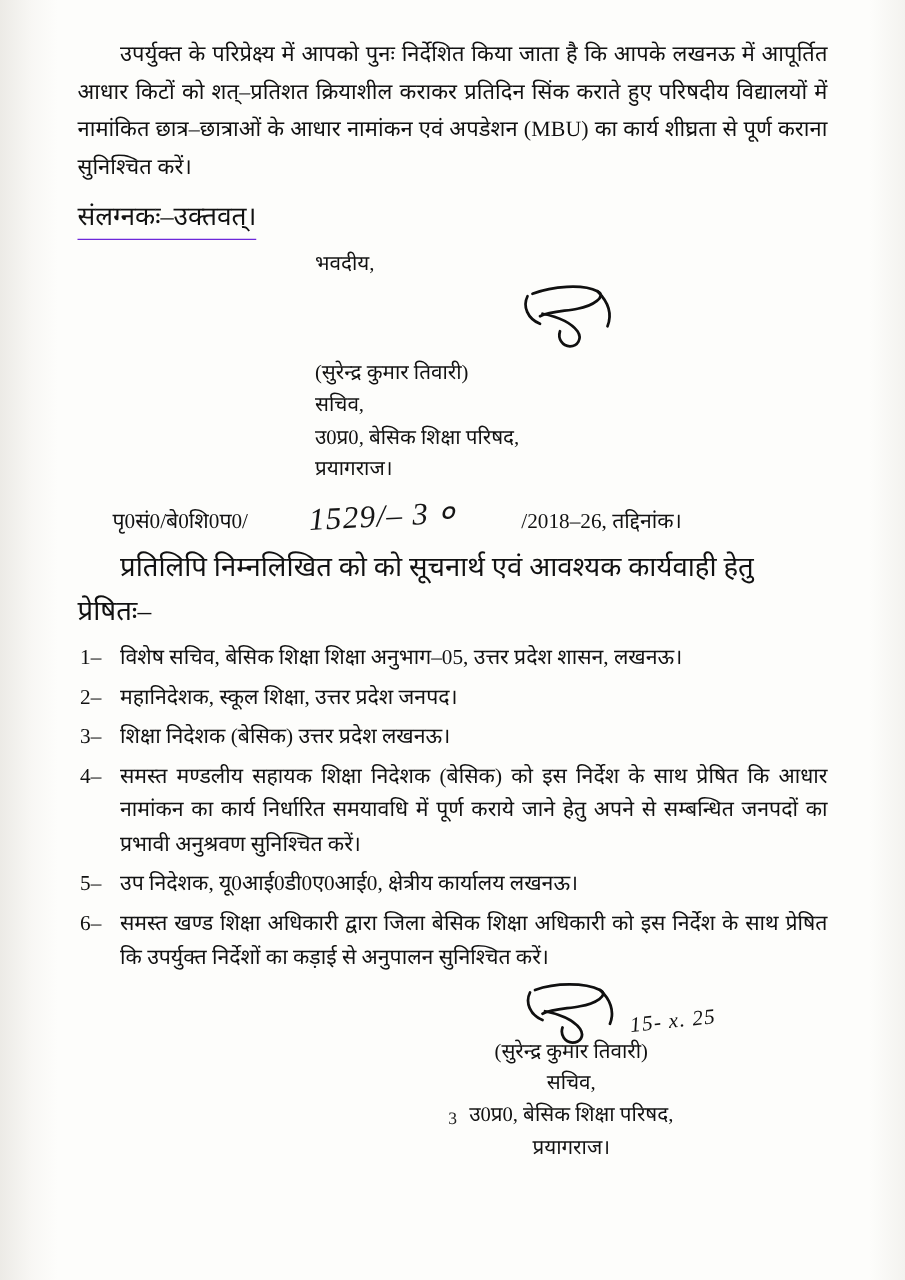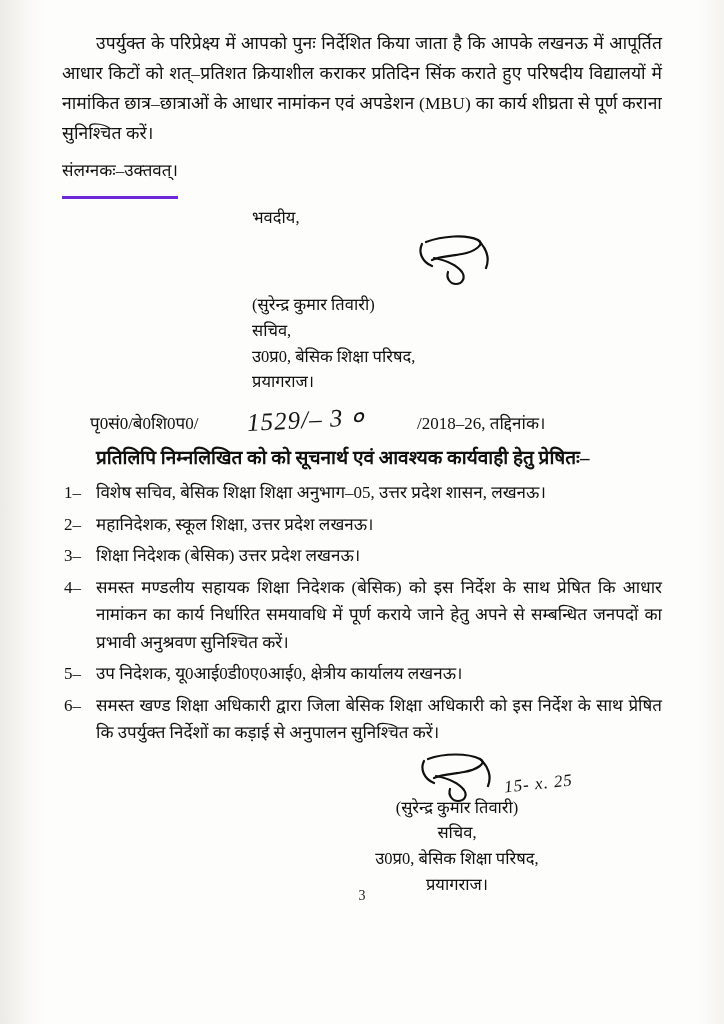--- a/index.html
+++ b/index.html
@@ -53,24 +53,24 @@
     text-align: justify;
     text-justify: inter-word;
     letter-spacing: .1px;
     margin: 0 0 2px 0;
   }
   .para .indent { display: inline-block; width: 34px; }
   .bold { font-weight: 400; }
 
   .attach {
     margin-top: 8px;
-    font-size: 17px;
+    font-size: 21px;
     display: inline-block;
-    border-bottom: 3px solid #6d28d9;
-    padding-bottom: 12px;
+    border-bottom: 1px solid #6d28d9;
+    padding-bottom: 1px;
     line-height: 1.5;
   }
 
   
   .sigblock {
     margin-top: 6px;
     padding-left: 190px;
     font-size: 16.5px;
     line-height: 1.55;
   }
@@ -103,23 +103,22 @@
   }
   .refline .right {
     position: absolute;
     left: 355px;
     top: 6px;
     white-space: nowrap;
   }
 
   .copy-to {
     margin-top: 4px;
-    font-size: 19px;
+    font-size: 22px;
     line-height: 1.6;
-    font-weight: bold;
   }
   .copy-to .indent { display: inline-block; width: 34px; }
 
   ol.items {
     list-style: none;
     margin: 6px 0 0 0;
     padding: 0;
     font-size: 17px;
   }
   ol.items > li {
@@ -215,21 +214,21 @@
       <span class="indent"></span><span>प्रतिलिपि निम्नलिखित को को सूचनार्थ एवं आवश्यक कार्यवाही हेतु प्रेषितः–</span>
     </div>
 
     <ol class="items">
       <li>
         <span class="num">1–</span>
         <span>विशेष सचिव, बेसिक शिक्षा शिक्षा अनुभाग–05, उत्तर प्रदेश शासन, लखनऊ।</span>
       </li>
       <li>
         <span class="num">2–</span>
-        <span>महानिदेशक, स्कूल शिक्षा, उत्तर प्रदेश लखनऊ।</span>
+        <span>महानिदेशक, स्कूल शिक्षा, उत्तर प्रदेश जनपद।</span>
       </li>
       <li>
         <span class="num">3–</span>
         <span>शिक्षा निदेशक (बेसिक) उत्तर प्रदेश लखनऊ।</span>
       </li>
       <li>
         <span class="num">4–</span>
         <span>समस्त मण्डलीय सहायक शिक्षा निदेशक (बेसिक) को इस निर्देश के साथ प्रेषित कि आधार नामांकन का कार्य निर्धारित समयावधि में पूर्ण कराये जाने हेतु अपने से सम्बन्धित जनपदों का प्रभावी अनुश्रवण सुनिश्चित करें।</span>
       </li>
       <li>

